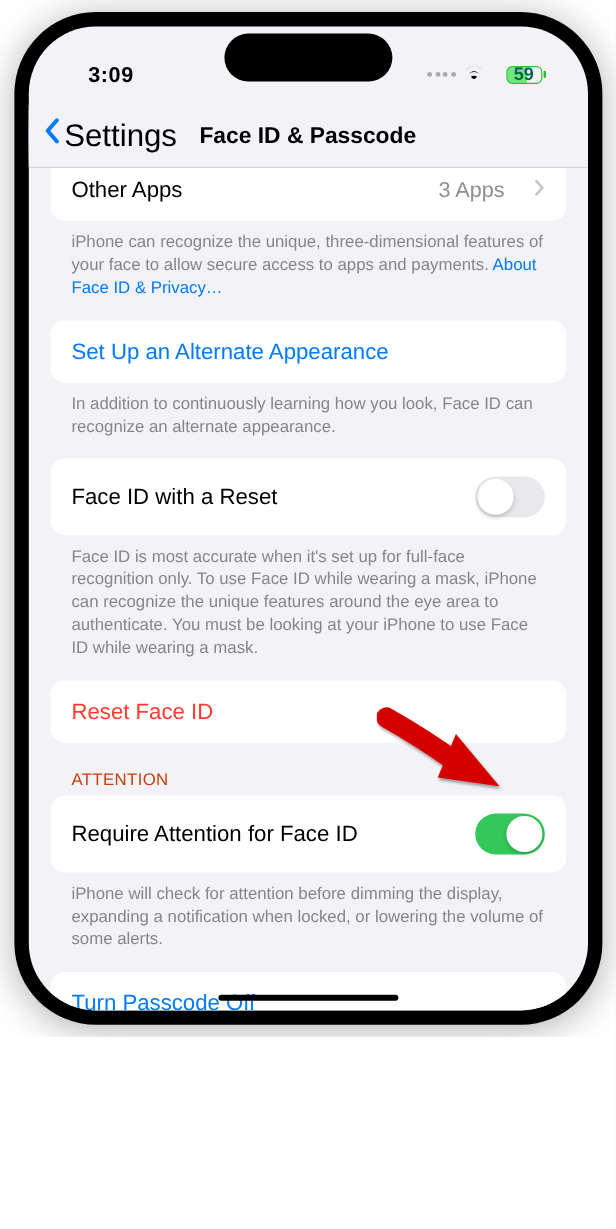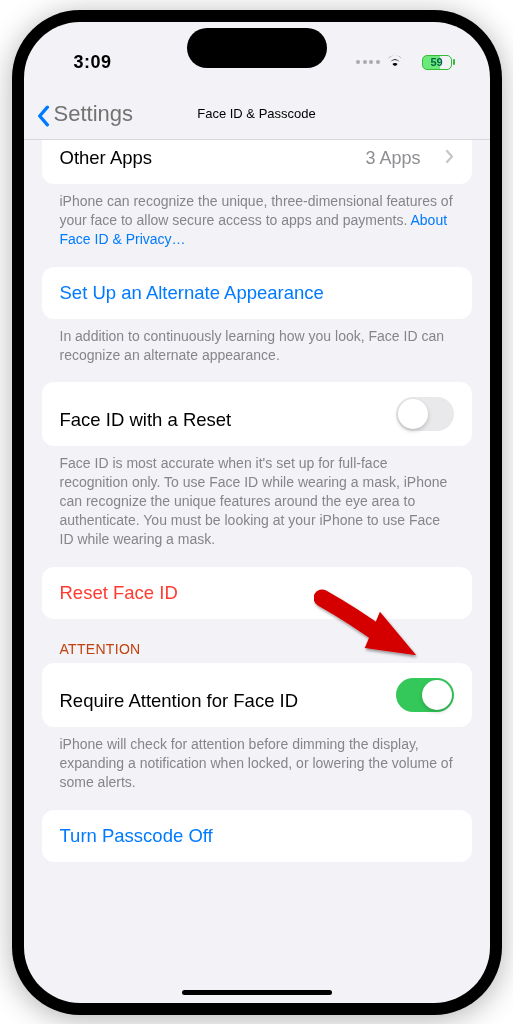--- a/index.html
+++ b/index.html
@@ -5,21 +5,21 @@
     * { margin: 0; padding: 0; box-sizing: border-box; }
     body {
       font-family: -apple-system, "SF Pro Text", "Helvetica Neue", Arial, sans-serif;
       background: #fff;
       display: flex;
       justify-content: center;
       padding: 10px;
     }
     .phone {
       width: 490px;
-      height: 1005px;
+      height: 844px;
       background: #000;
       border-radius: 68px;
       padding: 12px;
       position: relative;
       box-shadow: 0 4px 30px rgba(0,0,0,.3);
     }
     .screen {
       width: 100%;
       height: 100%;
       background: #f2f2f7;
@@ -51,21 +51,21 @@
     }
     .status-time { font-size: 18px; padding-left: 20px; letter-spacing: .5px; }
     .status-right { display: flex; align-items: center; gap: 6px; padding-right: 8px; }
     .dots { display: flex; gap: 2.5px; }
     .dots span { width: 4px; height: 4px; border-radius: 50%; background: #aaa; }
     .wifi-icon svg { width: 18px; height: 14px; }
     .battery {
       display: flex; align-items: center; gap: 1px;
       border: 1.5px solid #3b3; border-radius: 5px;
       padding: 1px 2px; height: 15px; width: 30px;
-      position: relative; font-size: 11px; font-weight: 700; color: #064;
+      position: relative; font-size: 15px; font-weight: 700; color: #064;
       background: linear-gradient(90deg, #6de87a 59%, transparent 59%);
       justify-content: center;
       margin-left: 12px;
     }
     .battery::after { content: ""; position: absolute; right: -4px; width: 2px; height: 6px; background: #3b3; border-radius: 1px; }
     .nav {
       position: absolute;
       top: 66px; left: 0; right: 0;
       height: 52px;
       background: rgba(242,242,247,.94);
@@ -73,39 +73,39 @@
       display: flex;
       align-items: center;
       justify-content: center;
       border-bottom: .5px solid rgba(0,0,0,.12);
       z-index: 9;
     }
     .nav-back {
       position: absolute;
       left: 12px;
       display: flex;
-      align-items: flex-end;
-      color: #737373;
-      font-size: 22px;
+      align-items: flex-start;
+      color: #000000;
+      font-size: 26px;
     }
     .nav-back svg { width: 14px; height: 22px; margin-right: 4px; }
-    .nav-title { font-size: 13px; font-weight: 400; text-align: right; }
+    .nav-title { font-size: 19px; font-weight: 700; text-align: right; }
     .content {
       position: absolute;
       top: 118px; bottom: 0; left: 0; right: 0;
       overflow: hidden;
       padding: 0 18px;
     }
     .scroll { margin-top: -8px; }
     .cell {
       background: #fff;
       border-radius: 12px;
       padding: 15px 18px;
       display: flex;
-      align-items: flex-end;
+      align-items: center;
       justify-content: space-between;
       font-size: 18.5px;
       margin-top: 12px;
     }
     .cell.partial-top { margin-top: 0; border-radius: 0 0 12px 12px; }
     .cell-right { display: flex; align-items: center; gap: 24px; color: #8e8e93; font-size: 18px; }
     .chevron { color: #c5c5c8; }
     .footer {
       color: #85858a;
       font-size: 14px;

